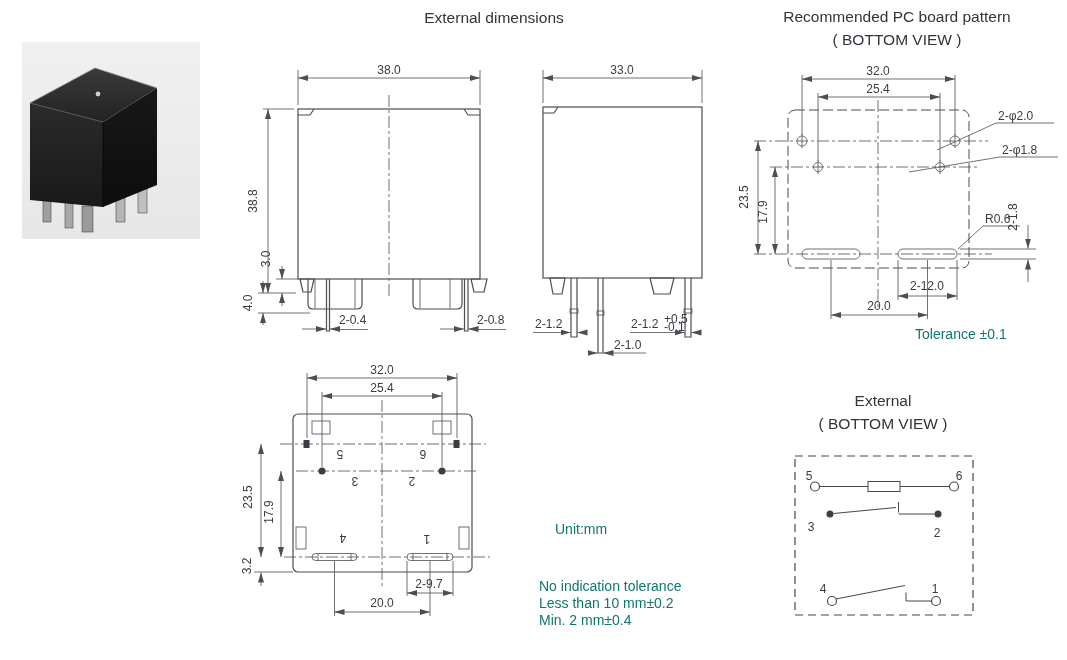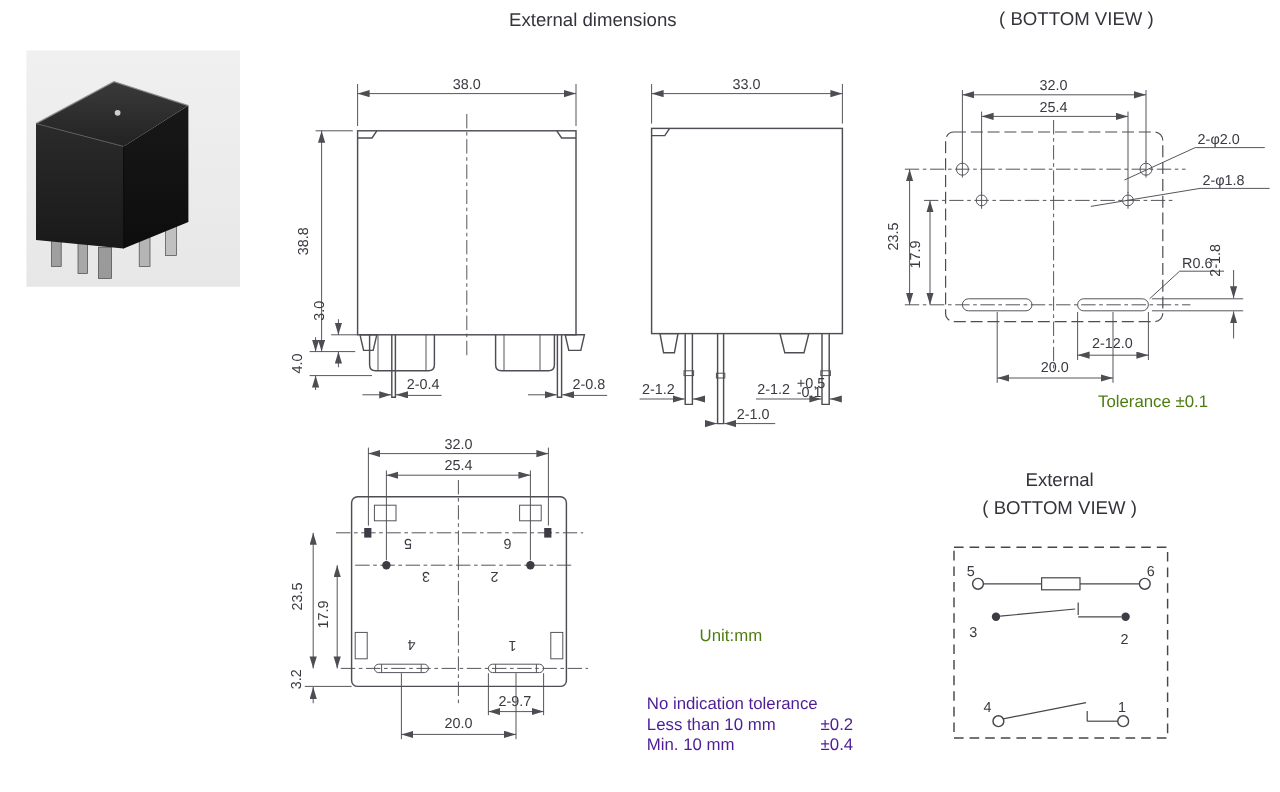--- a/index.html
+++ b/index.html
@@ -1,29 +1,29 @@
 <!DOCTYPE html>
 <html><head>
 <meta charset="utf-8">
 <style>
   html,body{margin:0;padding:0;background:#fff;}
   #canvas{position:relative;width:1067px;height:640px;background:#ffffff;overflow:hidden;
           font-family:"Liberation Sans",sans-serif;color:#383840;}
   .abs{position:absolute;}
   .title{font-size:15.5px;color:#33333b;text-align:center;line-height:23px;}
-  .smalltext{font-size:14px;color:#4d7c0f;}
+  .smalltext{font-size:14px;color:#0f766e;}
   svg{overflow:visible;}
   svg text{font-family:"Liberation Sans",sans-serif;fill:#3a3a42;font-size:12px;}
   .ol{stroke:#4d4d54;stroke-width:1.2;fill:none;}           
   .tl{stroke:#4d4d54;stroke-width:0.8;fill:none;}           
   .cl{stroke:#4d4d54;stroke-width:0.8;fill:none;stroke-dasharray:12 3 3 3;} 
   .dash{stroke:#4d4d54;stroke-width:1;fill:none;stroke-dasharray:10 4;}
   .fillpin{fill:#3c3c44;stroke:none;}
-  .tolblock{font-size:14px;color:#4c1d95;line-height:17px;width:172px;}
-  .tolrow{display:flex;justify-content:space-between;}
+  .tolblock{font-size:14px;color:#0f766e;line-height:17px;width:172px;}
+  .tolrow{display:flex;}
   .note{font-size:13.5px;color:#3d3d46;}
 </style>
 </head>
 <body>
 
 <div id="canvas">
 
   <div class="abs" style="left:22px;top:42px;width:178px;height:197px;background:linear-gradient(180deg,#f0f0f0,#e7e7e7);">
     <svg width="178" height="197" viewBox="0 0 178 197">
       <defs>
@@ -54,20 +54,21 @@
         <polyline points="8,61 73,26 135,46" fill="none" stroke="#909090" stroke-width="1" opacity="0.85"></polyline>
         <line x1="8" y1="61" x2="81" y2="80" stroke="#5a5a5a" stroke-width="0.8"></line>
         <line x1="81" y1="80" x2="81" y2="165" stroke="#050505" stroke-width="0.8"></line>
         <circle cx="76" cy="52" r="2.4" fill="#cfcfcf"></circle>
       </g>
     </svg>
   </div>
 
   <div class="abs title" style="left:354px;top:6px;width:280px;">External dimensions</div>
   <div class="abs title" style="left:755px;top:5px;width:284px;">
+    <div>Recommended PC board pattern</div>
     <div>( BOTTOM VIEW )</div>
   </div>
   <div class="abs title" style="left:743px;top:389px;width:280px;">
     <div>External</div>
     <div>( BOTTOM VIEW )</div>
   </div>
 
   <svg class="abs" style="left:240px;top:60px;" width="280" height="290" viewBox="0 0 280 290">
     <defs>
       <marker id="aF" markerWidth="10" markerHeight="8" refX="10" refY="3" orient="auto-start-reverse" markerUnits="userSpaceOnUse">
@@ -327,28 +328,28 @@
       <circle cx="42" cy="161" r="4.5" fill="#fff" stroke="#46464c" stroke-width="1.2"></circle>
       <circle cx="146" cy="161" r="4.5" fill="#fff" stroke="#46464c" stroke-width="1.2"></circle>
       <line x1="46" y1="159" x2="115" y2="145.5" stroke="#46464c" stroke-width="1"></line>
       <line x1="116" y1="152.5" x2="116" y2="161" stroke="#46464c" stroke-width="1"></line>
       <line x1="116" y1="161" x2="141.5" y2="161" stroke="#46464c" stroke-width="1"></line>
     </g>
     <text x="33" y="153" font-size="13" text-anchor="middle">4</text>
     <text x="145" y="153" font-size="13" text-anchor="middle">1</text>
   </svg>
 
-  <div class="abs smalltext" style="left:583px;top:521px;">Unit:mm</div>
+  <div class="abs smalltext" style="left:555px;top:521px;">Unit:mm</div>
 
   <div class="abs tolblock" style="left:539px;top:578px;">
     <div>No indication tolerance</div>
     <div class="tolrow">
       <span>Less than 10 mm</span>
       <span>±0.2</span>
     </div>
     <div class="tolrow">
-      <span>Min. 10 mm</span>
+      <span>Min. 2 mm</span>
       <span>±0.4</span>
     </div>
   </div>
 
 
 </div>
 
 </body></html>

